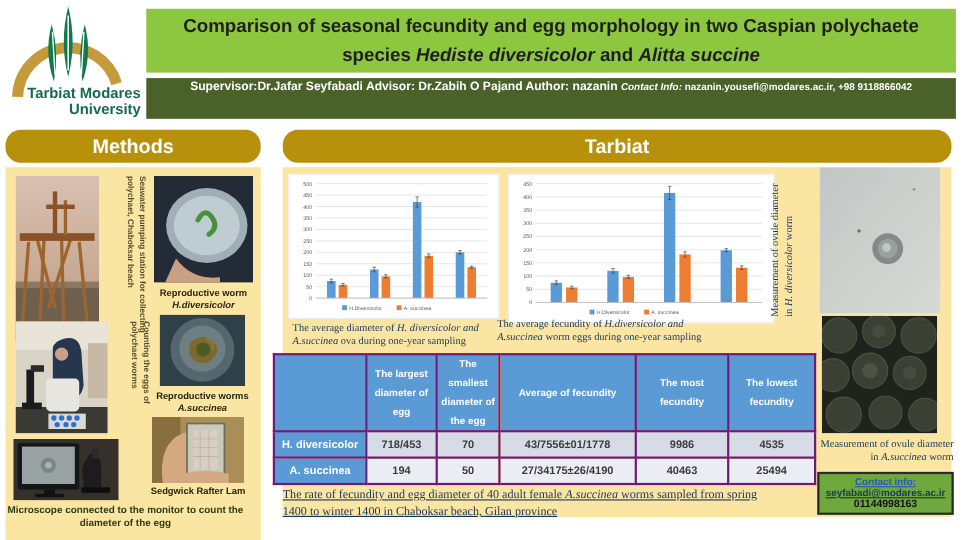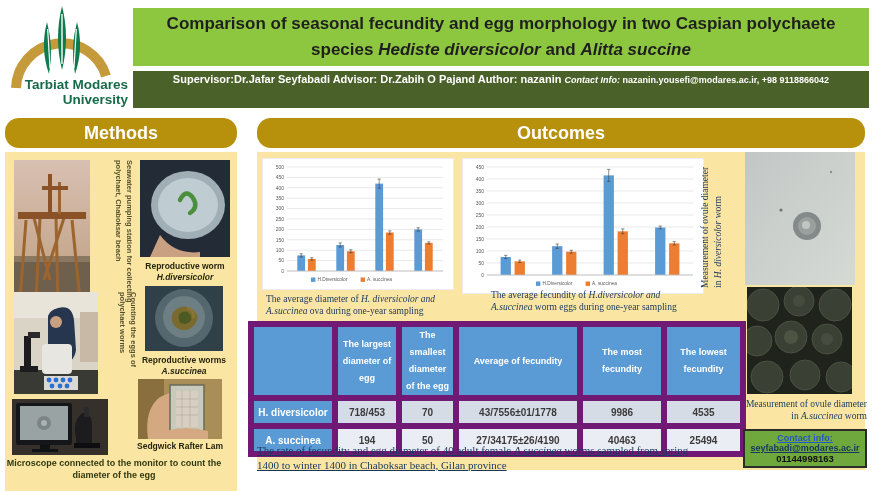--- a/index.html
+++ b/index.html
@@ -30,21 +30,21 @@
   .vtext{writing-mode:vertical-rl;font-size:7.5px;font-weight:bold;color:#55512e;line-height:1.45;}
   .vtext-up{writing-mode:vertical-rl;transform:rotate(180deg);font-family:"Liberation Serif",serif;font-weight:normal;color:#17375E;font-size:9.5px;line-height:1.4;}
   .mcap{font-size:8.5px;font-weight:bold;color:#26260e;text-align:center;line-height:1.25;}
   .mcap i{font-weight:bold;}
   .mcap-green{font-size:9px;font-weight:bold;color:#2f3b12;text-align:center;line-height:1.3;}
   
   .chart-box{background:#fff;border:1px solid #ececec;}
   .ch-cap{font-family:"Liberation Serif",serif;color:#17375E;font-size:9.5px;line-height:1.3;}
   
   table.res{border-collapse:collapse;table-layout:fixed;width:492px;}
-  table.res td,table.res th{border:6px solid #701a75;padding:0 2px;vertical-align:middle;text-align:center;overflow:hidden;}
+  table.res td,table.res th{border:2px solid #701a75;padding:0 2px;vertical-align:middle;text-align:center;overflow:hidden;}
   th.hd{background:#5B9BD5;color:#fff;font-size:9px;font-weight:bold;line-height:1.9;height:66px;}
   td.lbl{background:#5B9BD5;color:#fff;font-size:10px;font-weight:bold;height:22px;}
   tr.r1 td.val{background:#D6DCE5;}
   tr.r2 td.val{background:#EBEDF5;}
   td.val{color:#3b3b3b;font-size:10px;font-weight:bold;}
   .note{font-family:"Liberation Serif",serif;color:#17375E;font-size:11px;line-height:1.35;text-decoration:underline;}
   
   .contact-box{background:#6FA83C;border:2px solid #2b2b2b;text-align:center;padding:2px 1px;}
   .contact-box .l1{color:#2456c4;font-weight:bold;font-size:9px;text-decoration:underline;display:block;}
   .contact-box .l2{color:#17375E;font-weight:bold;font-size:9px;text-decoration:underline;display:block;}
@@ -76,21 +76,21 @@
   </div>
 
   <div class="abs byline-box">
     <div class="byline-text"><span>Supervisor:Dr.Jafar Seyfabadi Advisor: Dr.Zabih O Pajand Author: nazanin </span><span class="clabel">Contact Info: </span><span class="cval">nazanin.yousefi@modares.ac.ir, +98 9118866042</span></div>
   </div>
 
   <div class="abs sec-bar methods-bar">
       <span>Methods</span>
     </div>
   <div class="abs sec-bar outcomes-bar">
-      <span>Outcomes</span>
+      <span>Tarbiat</span>
     </div>
 
   <div class="abs methods-panel"></div>
   <div class="abs outcomes-panel"></div>
 
   <div class="abs photo" style="left:14px;top:160px;width:76px;height:150px;">
     <svg width="76" height="150" viewBox="0 0 76 150">
       <defs>
         <linearGradient id="sky" x1="0" y1="0" x2="0" y2="1">
           <stop offset="0" stop-color="#d8c0b2"></stop>
@@ -325,21 +325,21 @@
         <line x1="209.654" y1="86" x2="212.85399999999998" y2="86" stroke="#404040" stroke-width="0.6"></line>
         <line x1="24" y1="116" x2="230" y2="116" stroke="#bfbfbf" stroke-width="0.8"></line>
         <rect x="73" y="122.5" width="4.4" height="4.4" fill="#5B9BD5"></rect>
         <text x="79.5" y="126.4" font-size="4.8" fill="#595959" font-family="Liberation Sans, sans-serif">H.Diversicolor</text>
         <rect x="122.6" y="122.5" width="4.4" height="4.4" fill="#ED7D31"></rect>
         <text x="129.1" y="126.4" font-size="4.8" fill="#595959" font-family="Liberation Sans, sans-serif">A. succinea</text>
       </svg>
   </div>
 
   <div class="abs ch-cap" style="left:266px;top:293px;width:182px;"><span>The average diameter of </span><i>H. diversicolor and A.succinea</i><span> ova during one-year sampling</span></div>
-  <div class="abs ch-cap" style="left:491px;top:289px;width:208px;"><span>The average fecundity of </span><i>H.diversicolor and A.succinea</i><span> worm eggs during one-year sampling</span></div>
+  <div class="abs ch-cap" style="left:452px;top:289px;width:208px;"><span>The average fecundity of </span><i>H.diversicolor and A.succinea</i><span> worm eggs during one-year sampling</span></div>
 
   <div class="abs" style="left:248px;top:321px;">
     <table class="res">
       <colgroup>
         <col style="width:84px">
           <col style="width:64px">
           <col style="width:57px">
         <col style="width:124px">
           <col style="width:84px">
           <col style="width:79px">

